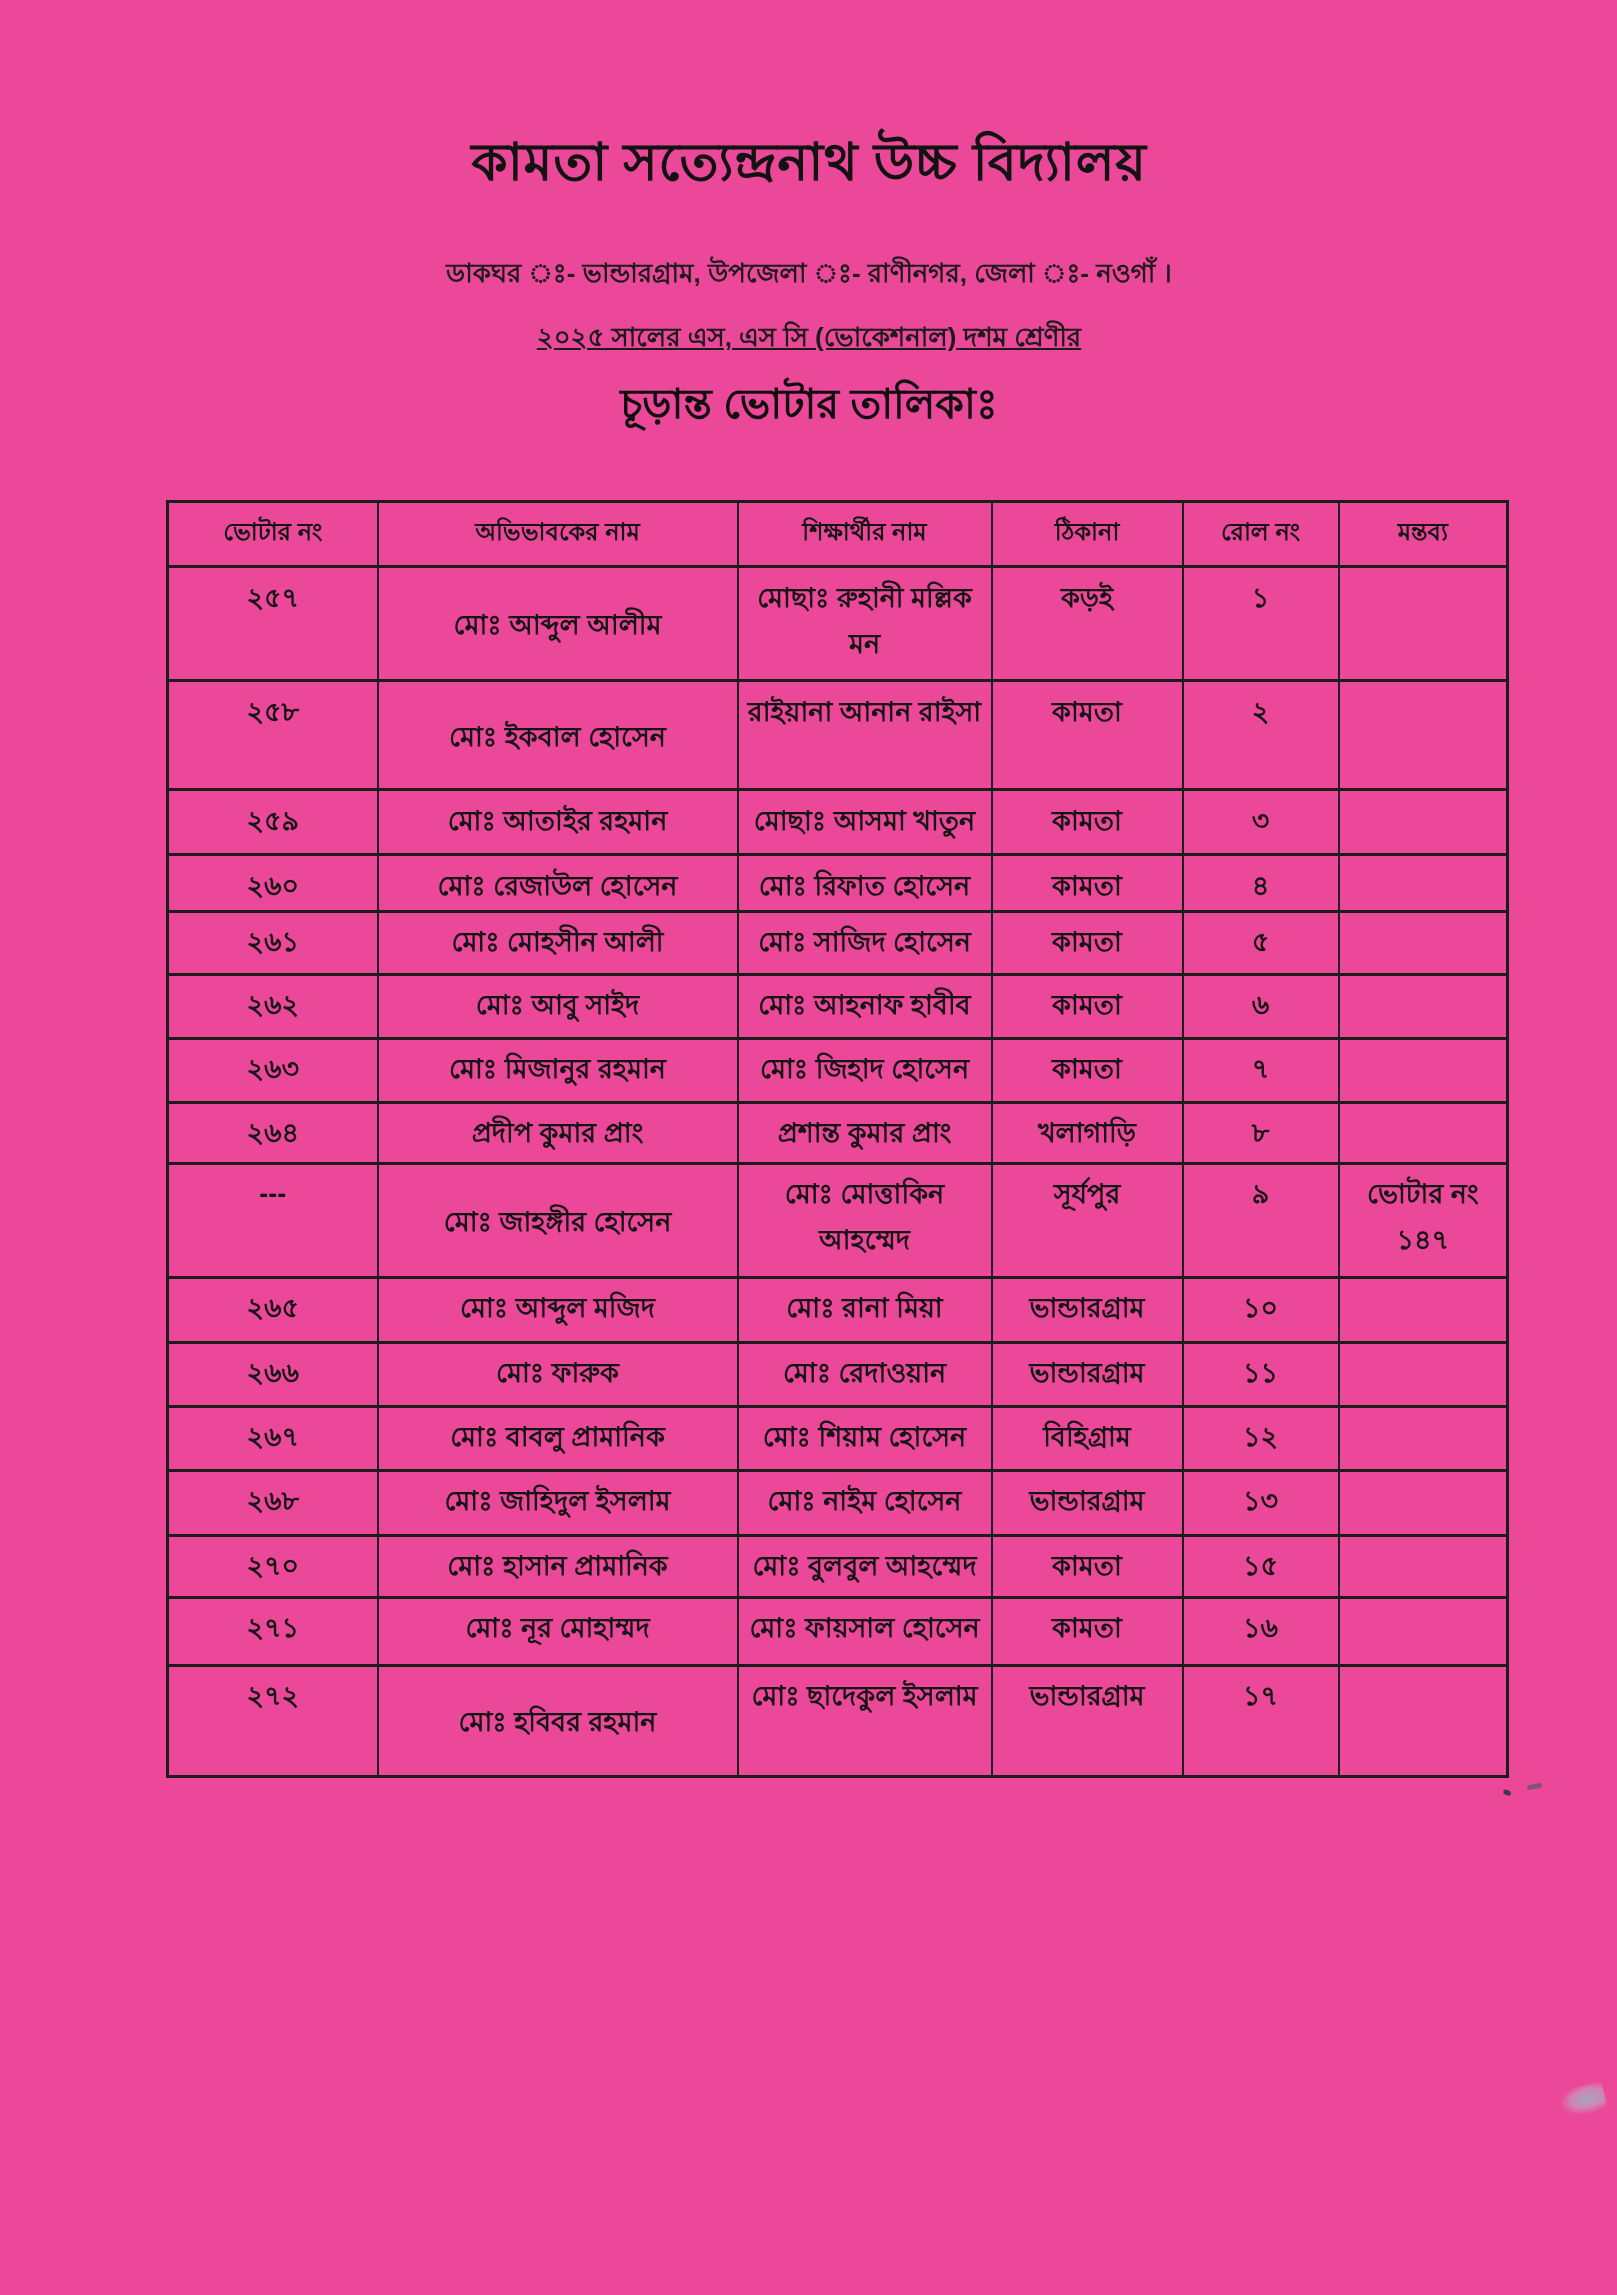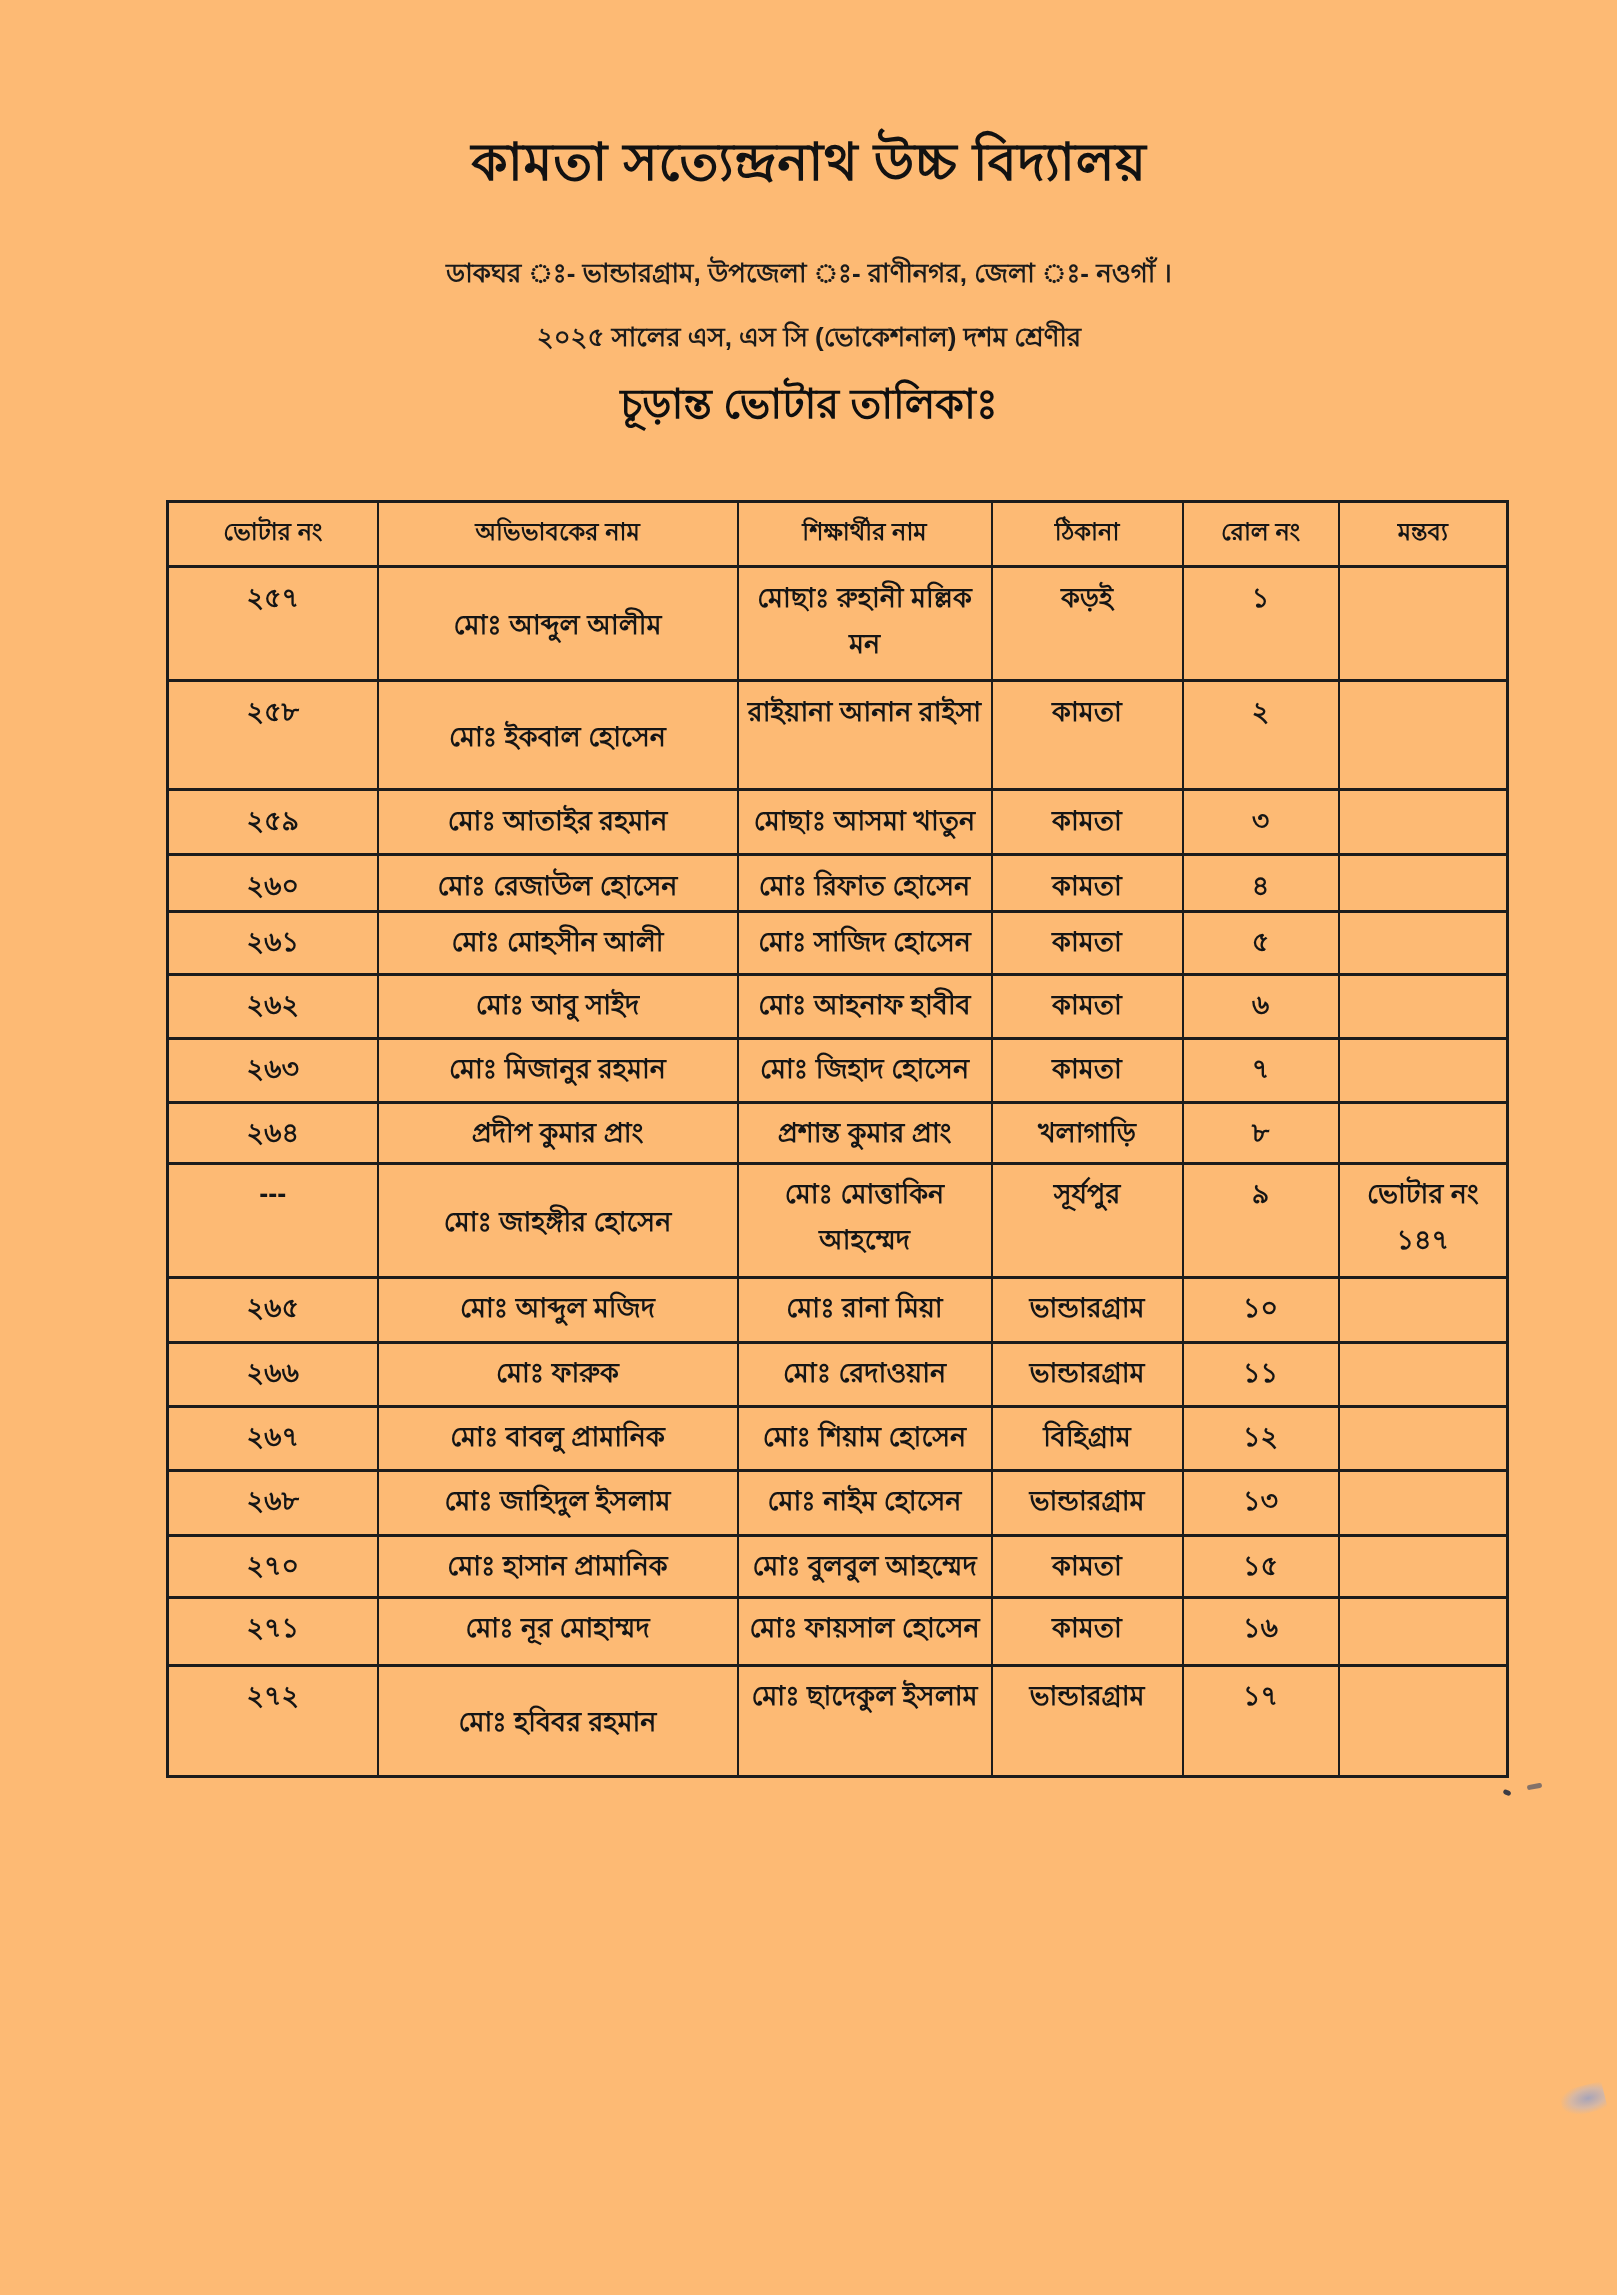--- a/index.html
+++ b/index.html
@@ -5,28 +5,28 @@
   * { margin:0; padding:0; box-sizing:border-box; }
   html, body { width:1618px; height:2295px; }
   body {
     font-family:"Liberation Sans","DejaVu Sans",sans-serif;
     background:#ffffff;
     position:relative;
     overflow:hidden;
   }
   .page {
     position:absolute; left:0; top:0; width:1618px; height:2295px;
-    background:#fdba74;
+    background:#ec4899;
     color:#161616;
   }
   
   .hline { position:absolute; left:0; width:100%; text-align:center; white-space:nowrap; }
   .school-name { top:122px; font-size:52px; font-weight:700; letter-spacing:0.8px; color:#121212; }
   .addr-line   { top:253px; font-size:26px; font-weight:700; color:#1b1b1b; }
-  .session-line{ top:317px; font-size:26px; font-weight:700; color:#1b1b1b; }
+  .session-line{ top:317px; font-size:26px; font-weight:700; color:#1b1b1b;text-decoration:underline; }
   .list-title  { top:372px; font-size:41px; font-weight:700; color:#0f0f0f; }
   
   .voter-table {
     position:absolute; left:166px; top:500px; width:1341px;
     border-collapse:collapse; table-layout:fixed;
     border:3.1px solid #1c1c1c;
   }
   .voter-table th, .voter-table td {
     border-left:2.3px solid #1c1c1c;
     border-right:2.3px solid #1c1c1c;

